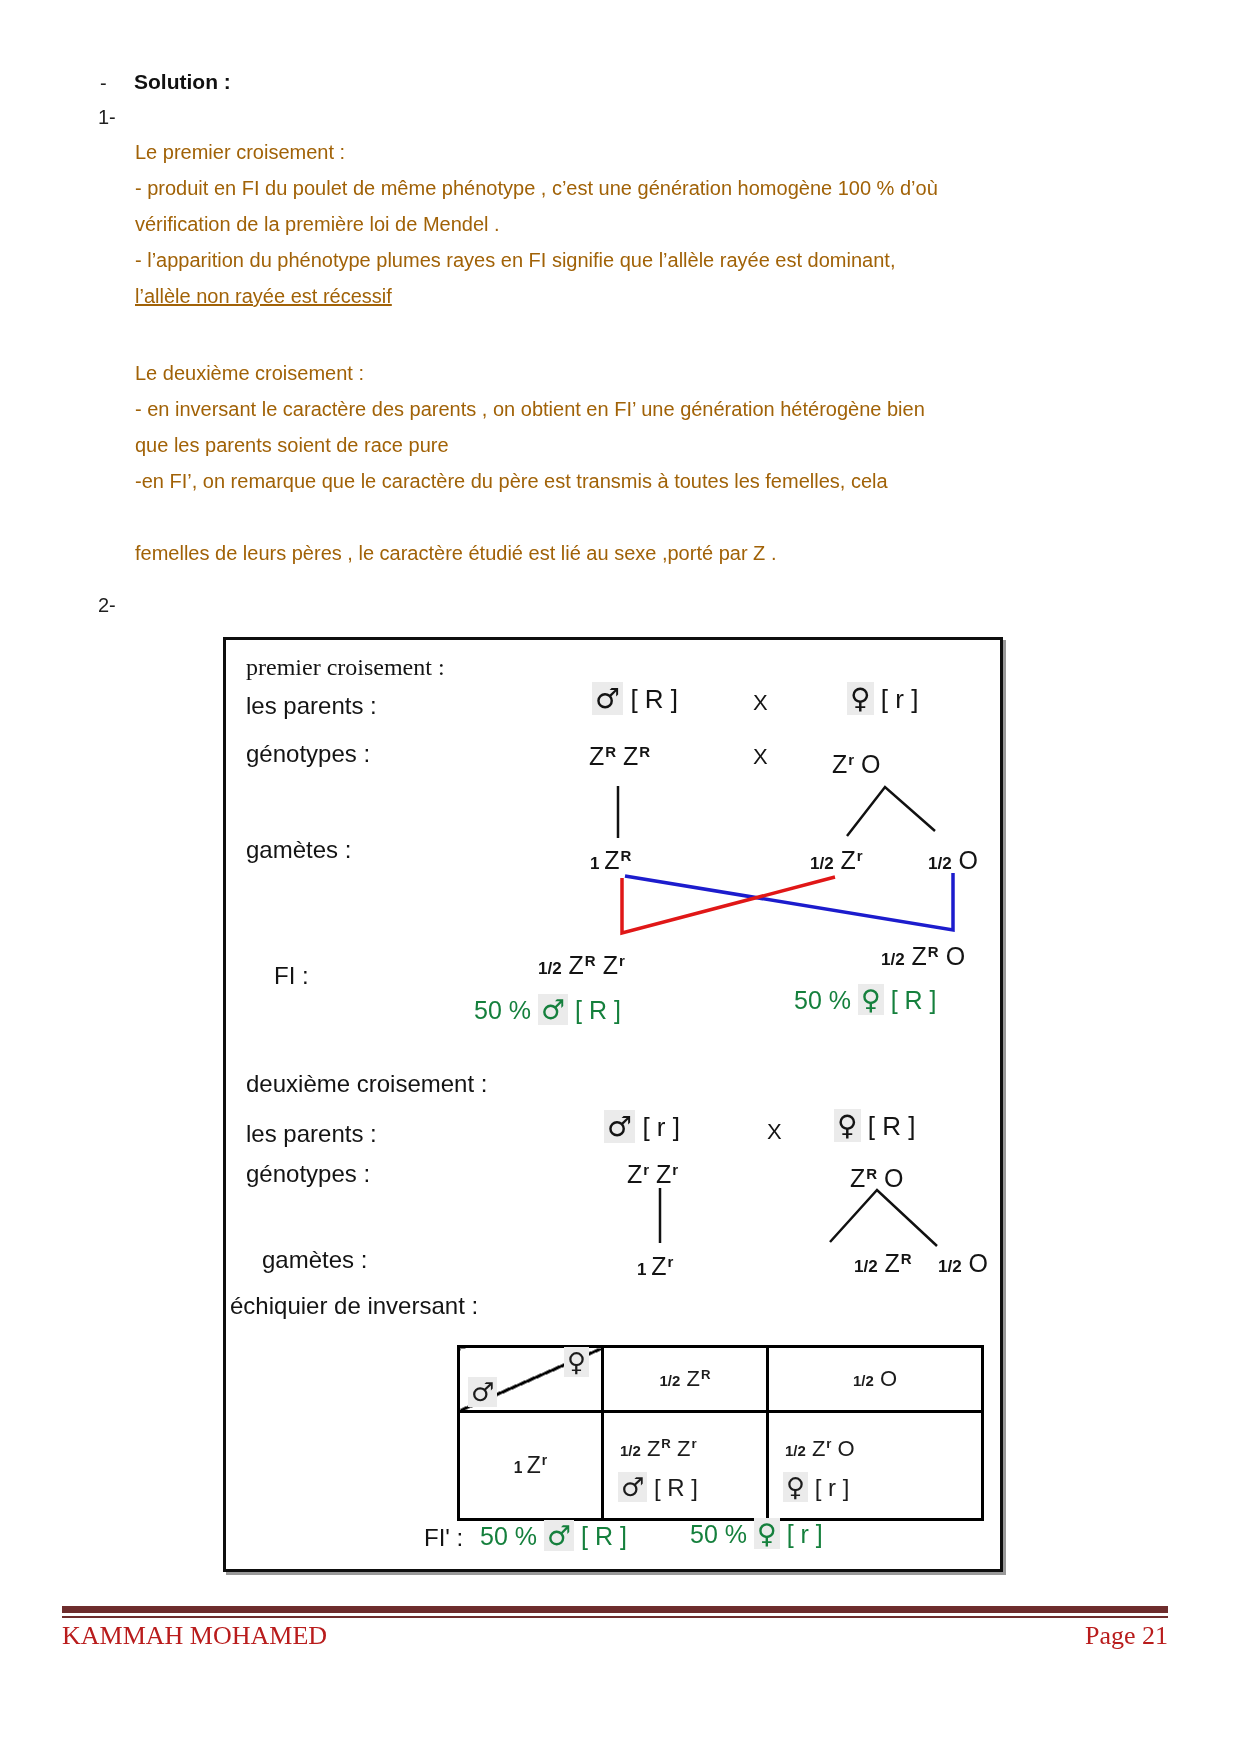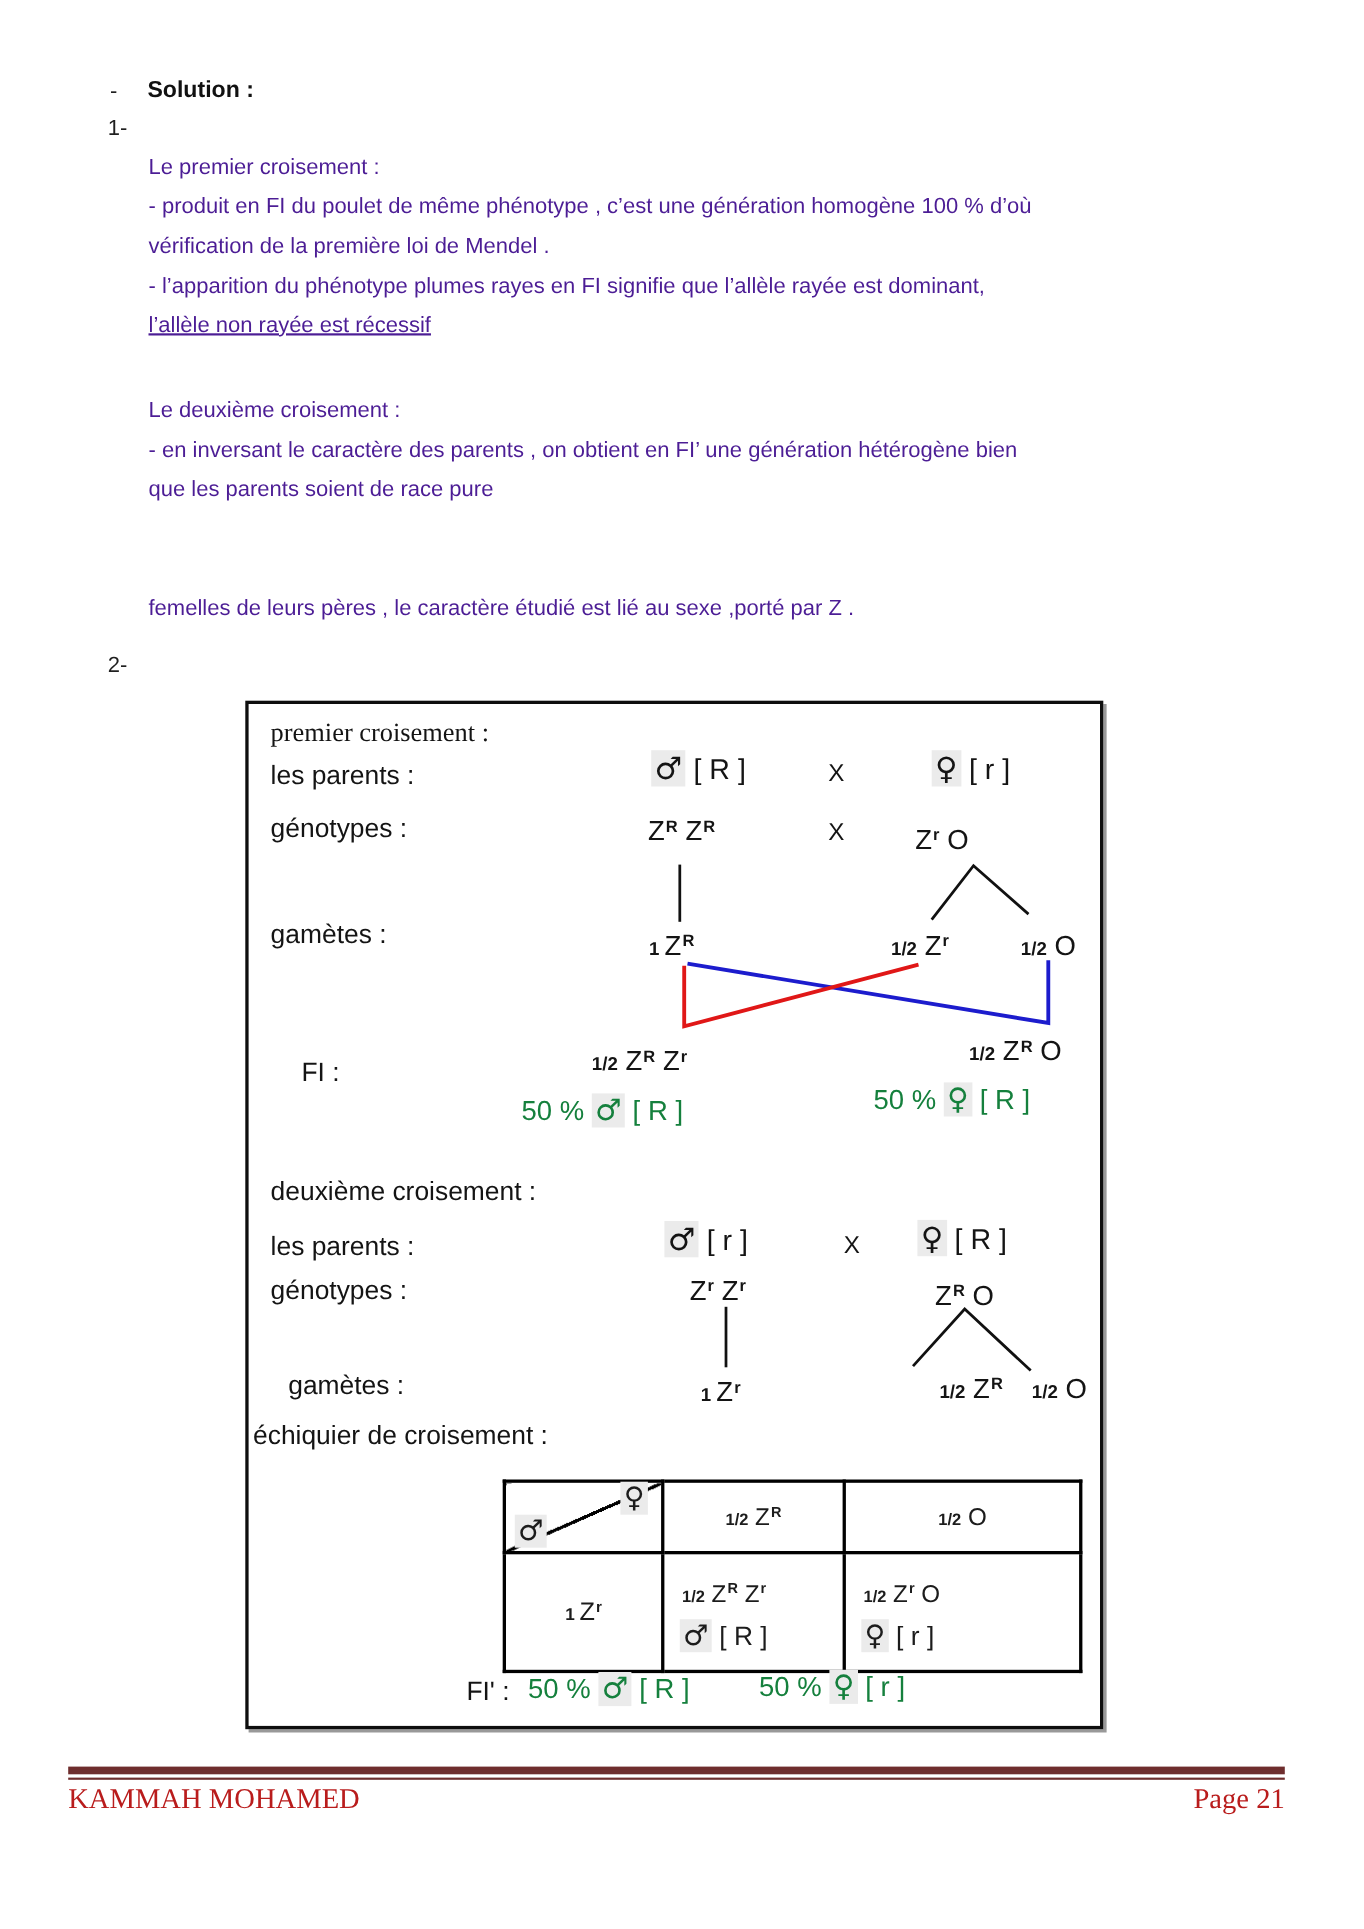--- a/index.html
+++ b/index.html
@@ -1,19 +1,19 @@
 <!DOCTYPE html>
 <html><head>
 <meta charset="utf-8">
 <style>
   html,body{margin:0;padding:0;background:#fff;}
   .page{position:relative;width:1240px;height:1754px;background:#ffffff;
         font-family:"Liberation Sans",sans-serif;color:#1c1c1c;overflow:hidden;}
   .abs{position:absolute;white-space:nowrap;}
-  .bodytext{font-size:20px;line-height:36px;color:#4c1d95;}
+  .bodytext{font-size:20px;line-height:36px;color:#a16207;}
   .heading{font-size:21px;font-weight:bold;color:#111;}
   .marker{font-size:20px;color:#1f1f1f;}
 
   
   .box{position:absolute;left:223px;top:637px;width:774px;height:929px;
        border:3px solid #0e0e0e;background:#fff;box-shadow:3px 3px 0 #999;}
   .box svg{position:absolute;left:0;top:0;}
   .dlabel{font-size:24px;color:#141414;}
   .dval{font-size:25px;color:#141414;}
   .dparent{font-size:26px;color:#141414;}
@@ -60,20 +60,21 @@
 
   <div class="abs bodytext" style="left:135px;top:134px;">Le premier croisement :</div>
   <div class="abs bodytext" style="left:135px;top:170px;">- produit en FI du poulet de même phénotype , c’est une génération homogène 100 % d’où</div>
   <div class="abs bodytext" style="left:135px;top:206px;">vérification de la première loi de Mendel .</div>
   <div class="abs bodytext" style="left:135px;top:242px;">- l’apparition du phénotype plumes rayes en FI signifie que l’allèle rayée est dominant,</div>
   <div class="abs bodytext" style="left:135px;top:278px;text-decoration:underline;">l’allèle non rayée est récessif</div>
 
   <div class="abs bodytext" style="left:135px;top:355px;">Le deuxième croisement  :</div>
   <div class="abs bodytext" style="left:135px;top:391px;">- en inversant le caractère des parents , on obtient en FI’ une génération hétérogène bien</div>
   <div class="abs bodytext" style="left:135px;top:427px;">que les parents soient de race pure</div>
+  <div class="abs bodytext" style="left:135px;top:463px;">-en FI’, on remarque que le caractère du père est transmis à toutes les femelles, cela</div>
   <div class="abs bodytext" style="left:135px;top:535px;">femelles de leurs pères , le caractère étudié est lié au sexe ,porté par Z .</div>
 
   <span class="abs marker" style="left:98px;top:594px;">2-</span>
 
   <div class="box">
 
     <svg width="774" height="929" viewBox="0 0 774 929">
 
       <line x1="392" y1="146" x2="392" y2="198" stroke-width="2.5" stroke="#111111"></line>
 
@@ -120,21 +121,21 @@
 
     <span class="abs dlabel" style="left:20px;top:520px;">génotypes :</span>
     <span class="abs dval" style="left:401px;top:520px;">Z<sup>r</sup> Z<sup>r</sup></span>
     <span class="abs dval" style="left:624px;top:524px;">Z<sup>R</sup> O</span>
 
     <span class="abs dlabel" style="left:36px;top:606px;">gamètes :</span>
     <span class="abs dval" style="left:411px;top:612px;"><span class="frac">1 </span>Z<sup>r</sup></span>
     <span class="abs dval" style="left:628px;top:609px;"><span class="frac">1/2</span> Z<sup>R</sup></span>
     <span class="abs dval" style="left:712px;top:609px;"><span class="frac">1/2</span> O</span>
 
-    <span class="abs dlabel" style="left:4px;top:652px;">échiquier de croisement :</span>
+    <span class="abs dlabel" style="left:4px;top:652px;">échiquier de inversant :</span>
 
     <table class="punnett">
       <tbody>
           <tr class="hrow">
         <td class="c1 corner">
           <span class="cf"><span class="sym">♀</span></span>
           <span class="cm"><span class="sym">♂</span></span>
         </td>
         <td class="c2 hcell"><span class="frac">1/2</span> Z<sup>R</sup></td>
         <td class="c3 hcell"><span class="frac">1/2</span> O</td>

